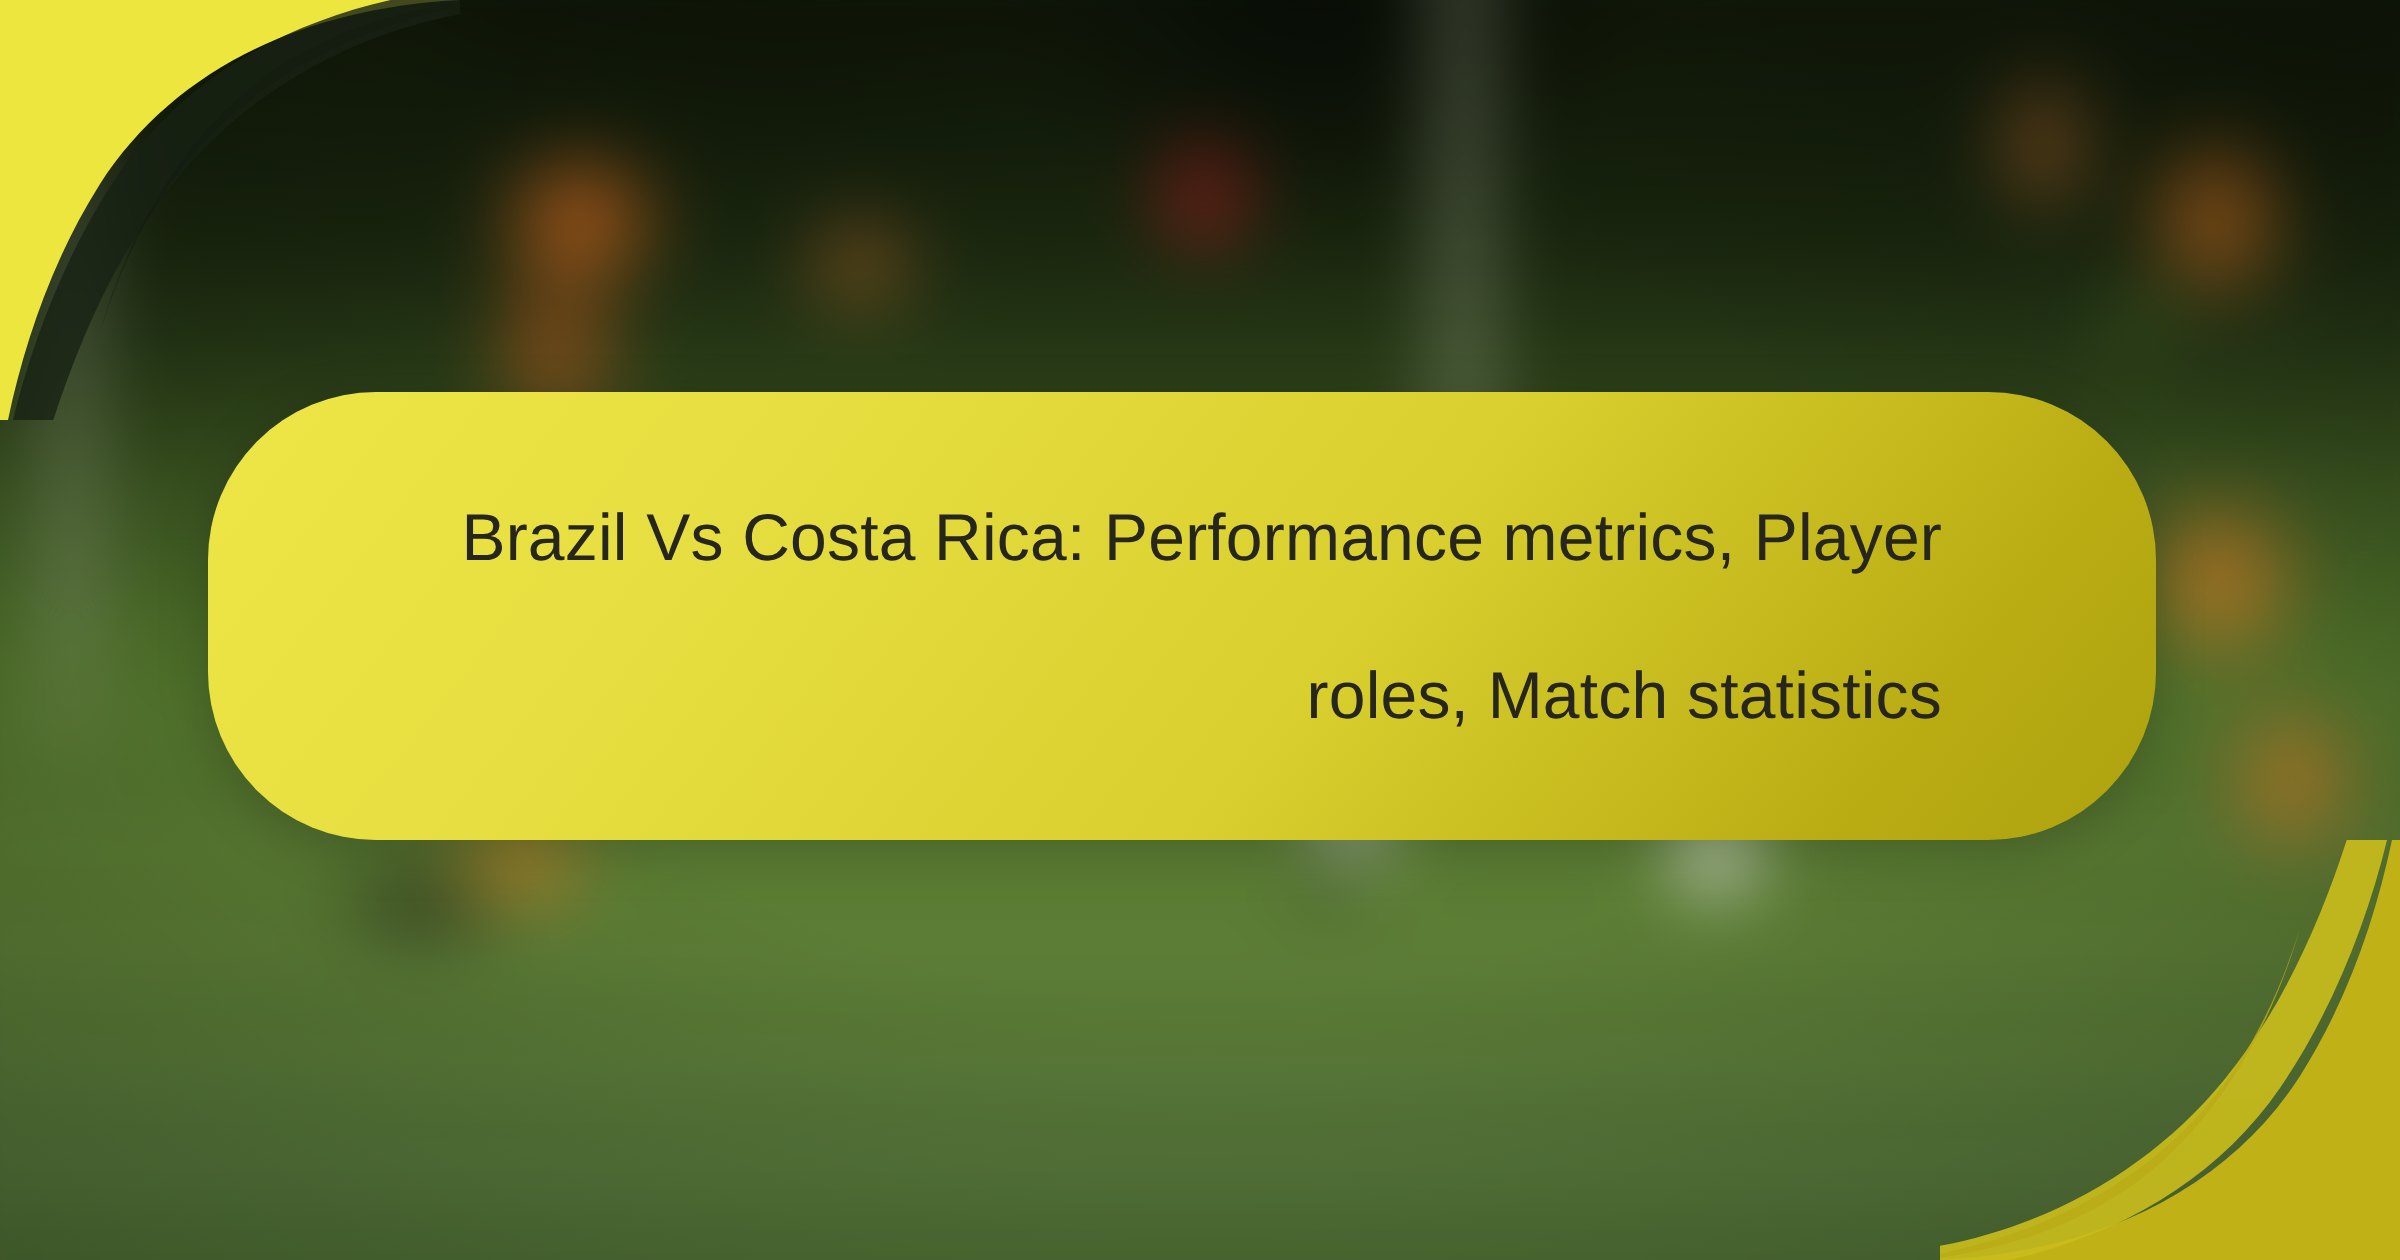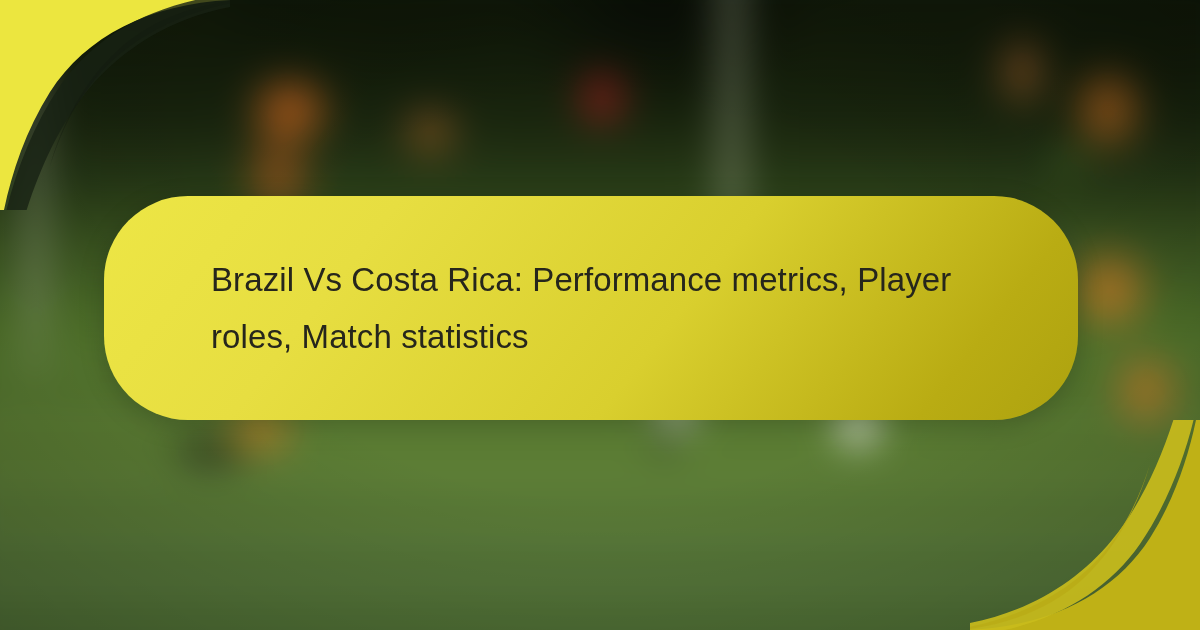--- a/index.html
+++ b/index.html
@@ -108,23 +108,23 @@
     background: linear-gradient(128deg, #ede645 0%, #e7de41 26%, #d9cf2e 58%, #b9ac13 86%, #ada20f 100%);
     box-shadow: 0 6px 26px rgba(0,0,0,.20);
     display: flex;
     align-items: center;
     justify-content: center;
     box-sizing: border-box;
     padding: 0 74px;
   }
   .title-text {
     margin: 0;
-    text-align: left;
+    text-align: right;
     font-size: 33px;
-    line-height: 57px;
+    line-height: 79px;
     font-weight: 400;
     letter-spacing: .1px;
     color: #26261c;
     max-width: 760px;
   }
 </style>
 </head>
 <body>
 
 <div class="stage">

